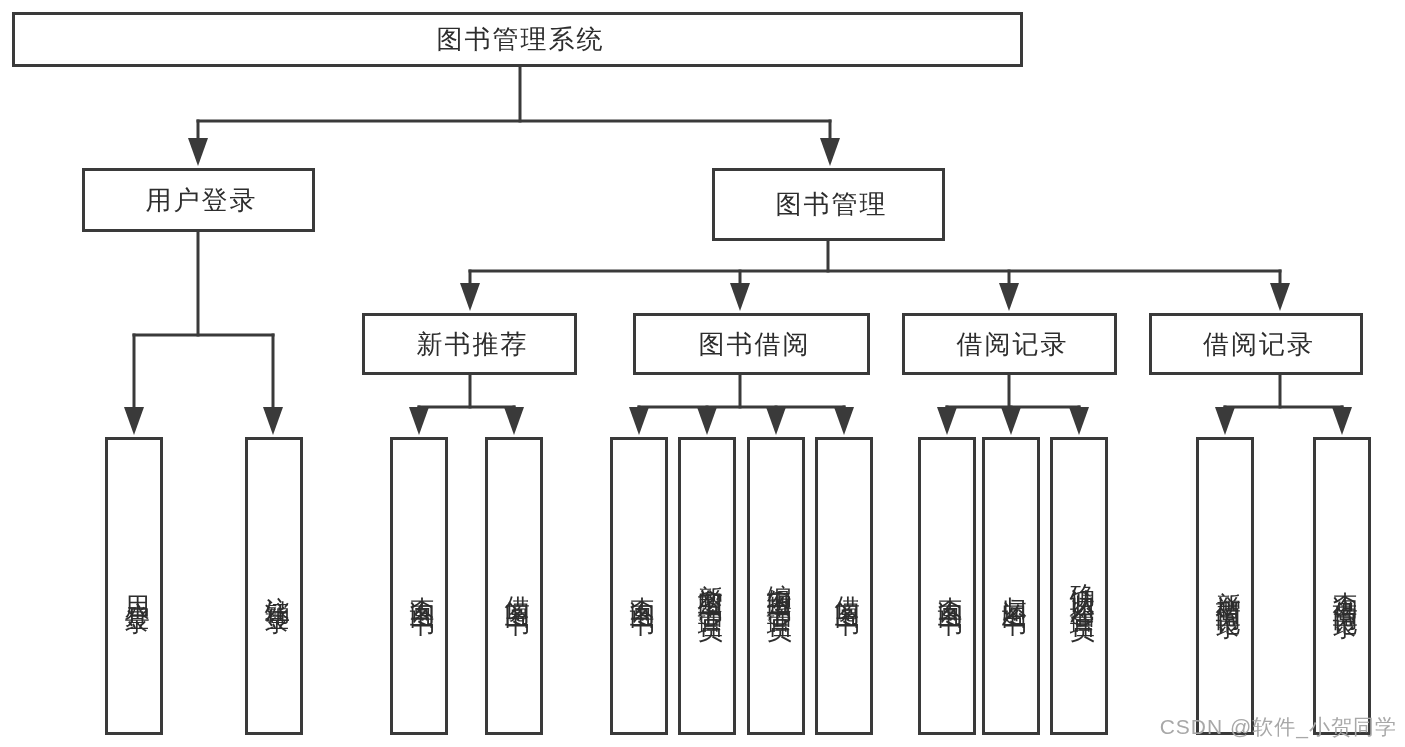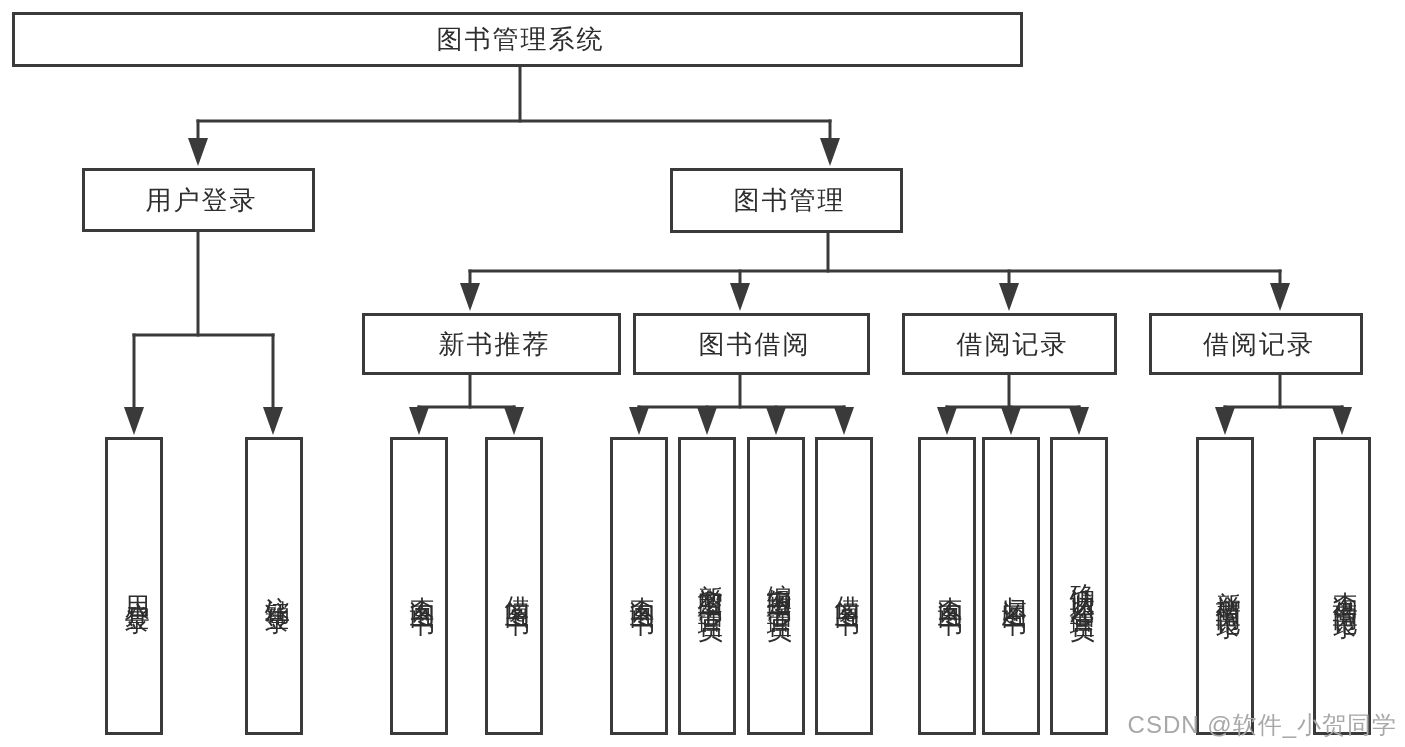--- a/index.html
+++ b/index.html
@@ -15,21 +15,21 @@
     color:#2d2d2d;font-size:26px;letter-spacing:2px;text-align:center;
     white-space:nowrap;
     padding-left:6px;
   }
   .leaf span{
     writing-mode:vertical-rl;text-orientation:mixed;
     font-size:25px;letter-spacing:5px;line-height:1.1;
   }
   .watermark{
     position:absolute;right:8px;bottom:6px;z-index:2;
-    color:#a8a8a8;font-size:24px;letter-spacing:1px;
+    color:#a8a8a8;font-size:21px;letter-spacing:1px;
   }
 </style>
 </head>
 <body>
 
 <div class="stage">
 
   <svg class="wires" width="1405" height="747" viewBox="0 0 1405 747">
 
     <g stroke="#3a3a3a" stroke-width="3" fill="none" stroke-linecap="square">
@@ -98,25 +98,25 @@
     </g>
   </svg>
 
   <div class="node" style="left:12px;top:12px;width:1011px;height:55px">
     <span>图书管理系统</span>
   </div>
 
   <div class="node" style="left:82px;top:168px;width:233px;height:64px">
     <span>用户登录</span>
   </div>
-  <div class="node" style="left:670px;top:168px;width:233px;height:65px">
+  <div class="node" style="left:712px;top:168px;width:233px;height:73px">
     <span>图书管理</span>
   </div>
 
-  <div class="node" style="left:362px;top:313px;width:259px;height:62px">
+  <div class="node" style="left:362px;top:313px;width:215px;height:62px">
     <span>新书推荐</span>
   </div>
   <div class="node" style="left:633px;top:313px;width:237px;height:62px">
     <span>图书借阅</span>
   </div>
   <div class="node" style="left:902px;top:313px;width:215px;height:62px">
     <span>借阅记录</span>
   </div>
   <div class="node" style="left:1149px;top:313px;width:214px;height:62px">
     <span>借阅记录</span>

